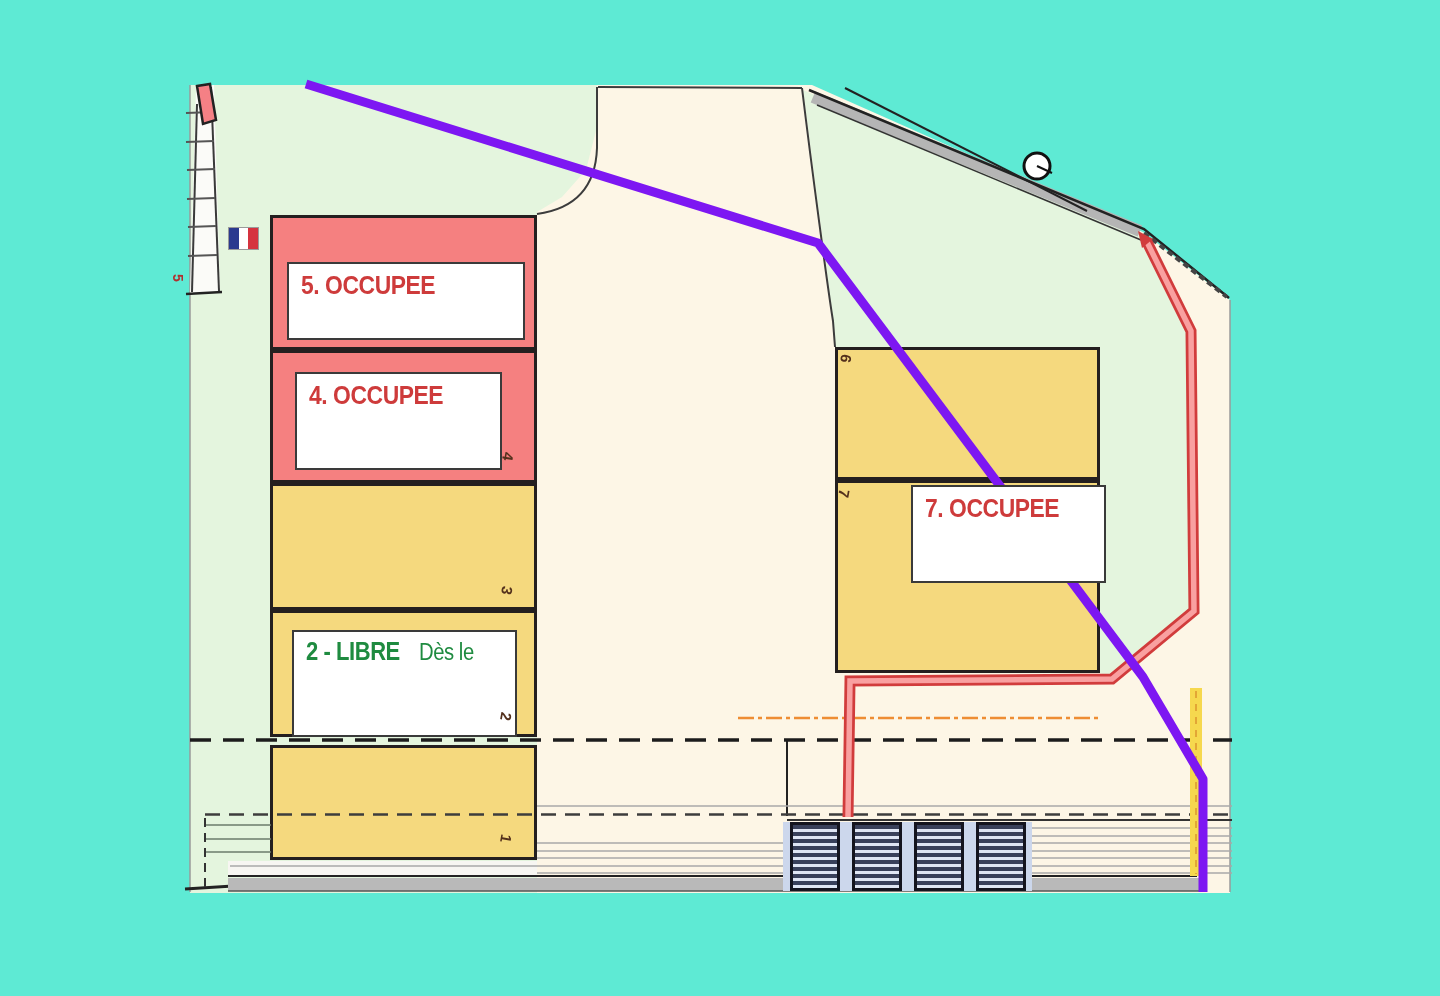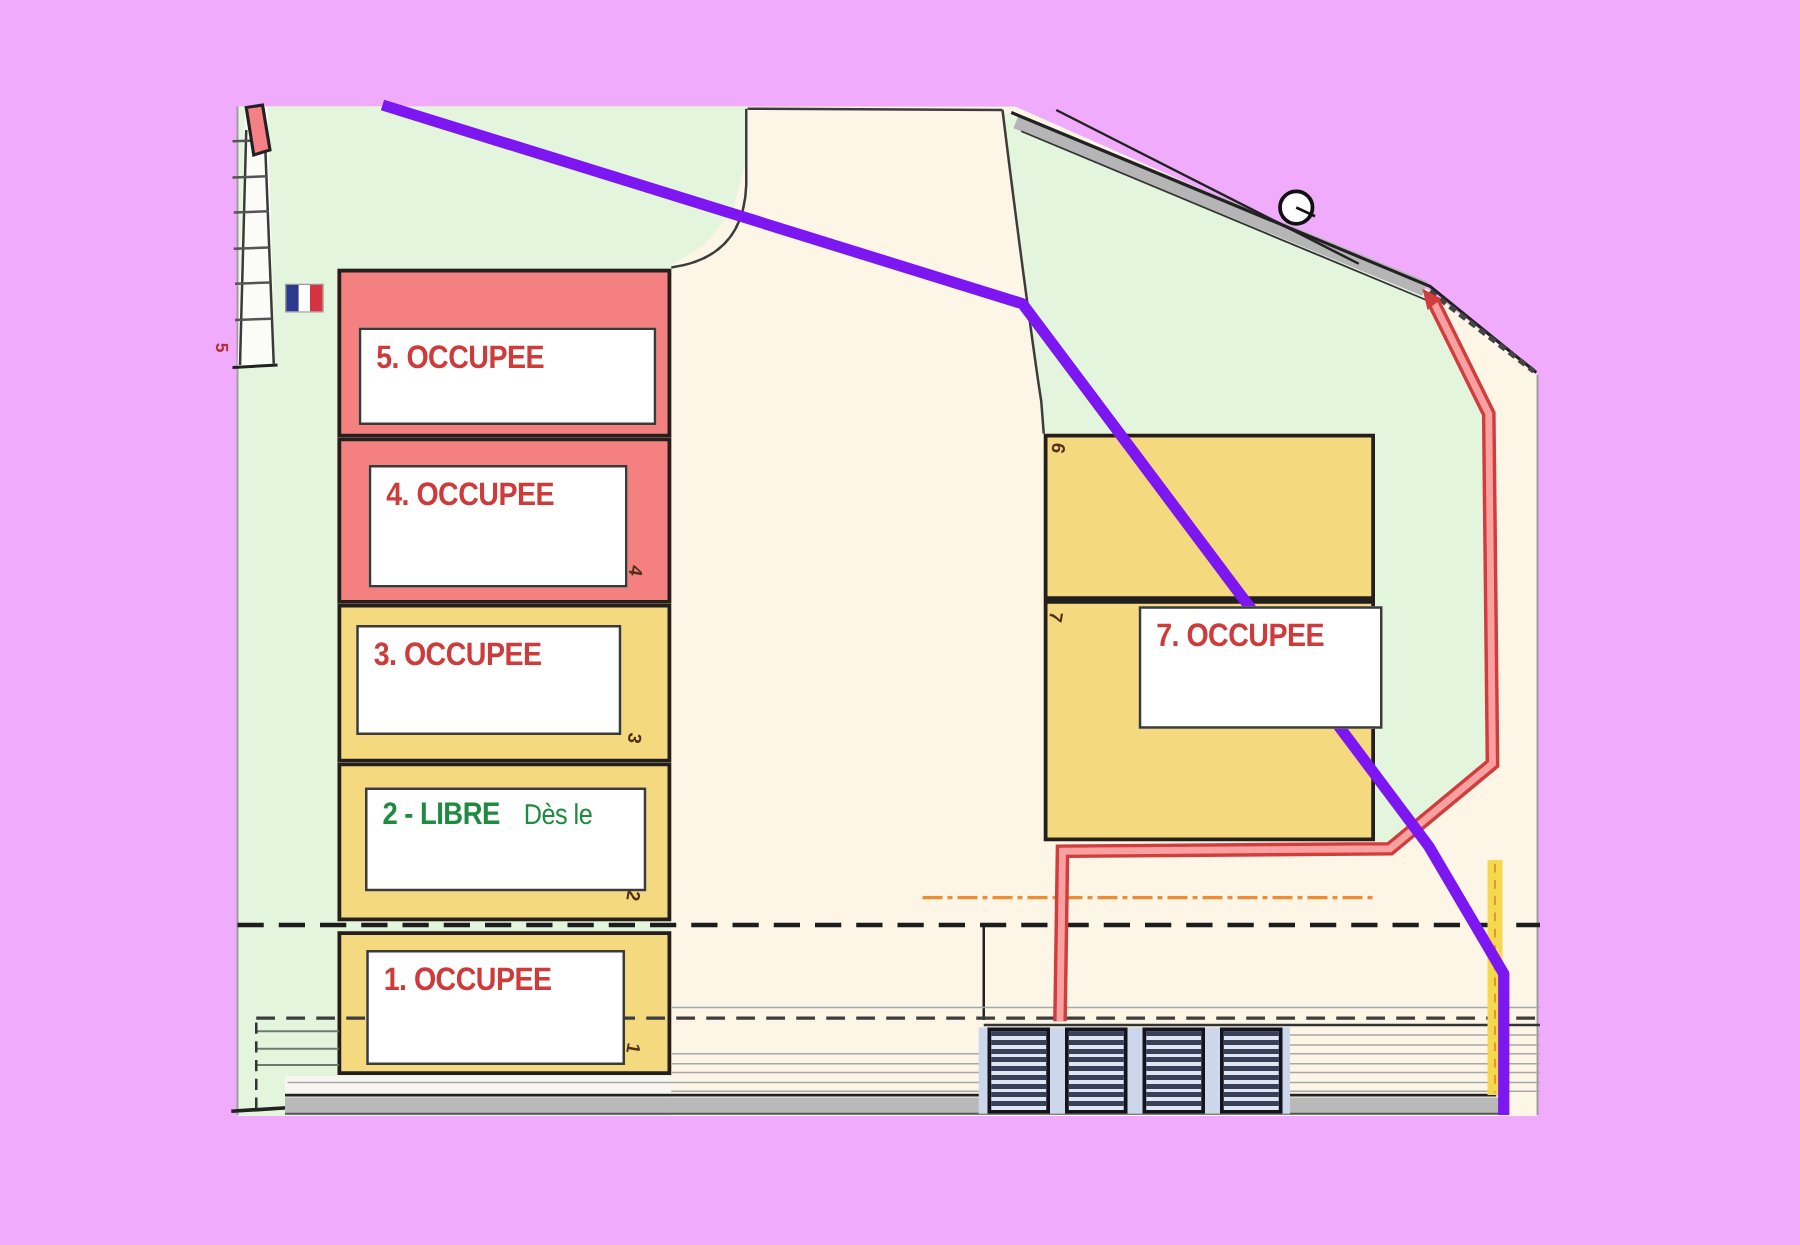--- a/index.html
+++ b/index.html
@@ -1,16 +1,16 @@
 <!DOCTYPE html>
 <html><head>
 <meta charset="utf-8">
 <style>
   html,body{margin:0;padding:0;background:#ffffff;}
-  .stage{position:relative;width:1440px;height:996px;background:#f0abfc;overflow:hidden;
+  .stage{position:relative;width:1440px;height:996px;background:#5eead4;overflow:hidden;
          font-family:"Liberation Sans",sans-serif;}
   .abs{position:absolute;}
   
   .plan-base{left:190px;top:85px;width:1042px;height:808px;background:#fdf6e6;z-index:1;
     clip-path:polygon(0px 0px,622px 0px,953px 147px,1040px 215px,1040px 808px,0px 808px);}
   .zone-green-left{left:190px;top:85px;width:410px;height:808px;background:#e4f5de;z-index:2;
     clip-path:polygon(0px 0px,407px 0px,407px 42px,396px 85px,372px 112px,347px 127px,347px 808px,0px 808px);}
   .zone-green-right{left:790px;top:85px;width:442px;height:603px;background:#e4f5de;z-index:2;
     clip-path:polygon(13px 5px,353px 148px,355px 152px,402px 245px,405px 530px,325px 594px,310px 588px,310px 262px,45px 262px,43px 235px);}
   
@@ -136,31 +136,25 @@
     <div class="pblock" style="left:131px;"></div>
     <div class="pblock" style="left:193px;"></div>
   </div>
 
   <div class="lbl-box" style="left:287px;top:262px;width:238px;height:78px;">
     <span class="lbl-text">5. OCCUPEE</span>
   </div>
   <div class="lbl-box" style="left:295px;top:372px;width:207px;height:98px;">
     <span class="lbl-text">4. OCCUPEE</span>
   </div>
-  <div class="lbl-box" style="left:285px;top:500px;width:212px;height:88px;">
-    <span class="lbl-text">3. OCCUPEE</span>
-  </div>
-  <div class="lbl-box" style="left:292px;top:630px;width:225px;height:83px;padding-top:2px;">
+  <div class="lbl-box" style="left:292px;top:630px;width:225px;height:107px;padding-top:2px;">
     <div class="lbl-line">
       <span class="lbl-text lbl-green lbl-bold">2 - LIBRE</span>
       <span class="lbl-text lbl-green lbl-reg" style="margin-left:2px;">Dès le</span>
     </div>
-  </div>
-  <div class="lbl-box" style="left:293px;top:760px;width:207px;height:92px;">
-    <span class="lbl-text">1. OCCUPEE</span>
   </div>
   <div class="lbl-box" style="left:883px;top:485px;width:195px;height:98px;margin-left:28px;">
     <span class="lbl-text">7. OCCUPEE</span>
   </div>
 
   <span class="plot-num" style="left:504px;top:448px;">4</span>
   <span class="plot-num" style="left:503px;top:582px;">3</span>
   <span class="plot-num" style="left:502px;top:708px;">2</span>
   <span class="plot-num" style="left:502px;top:830px;">1</span>
   <span class="plot-num" style="left:842px;top:350px;">6</span>

